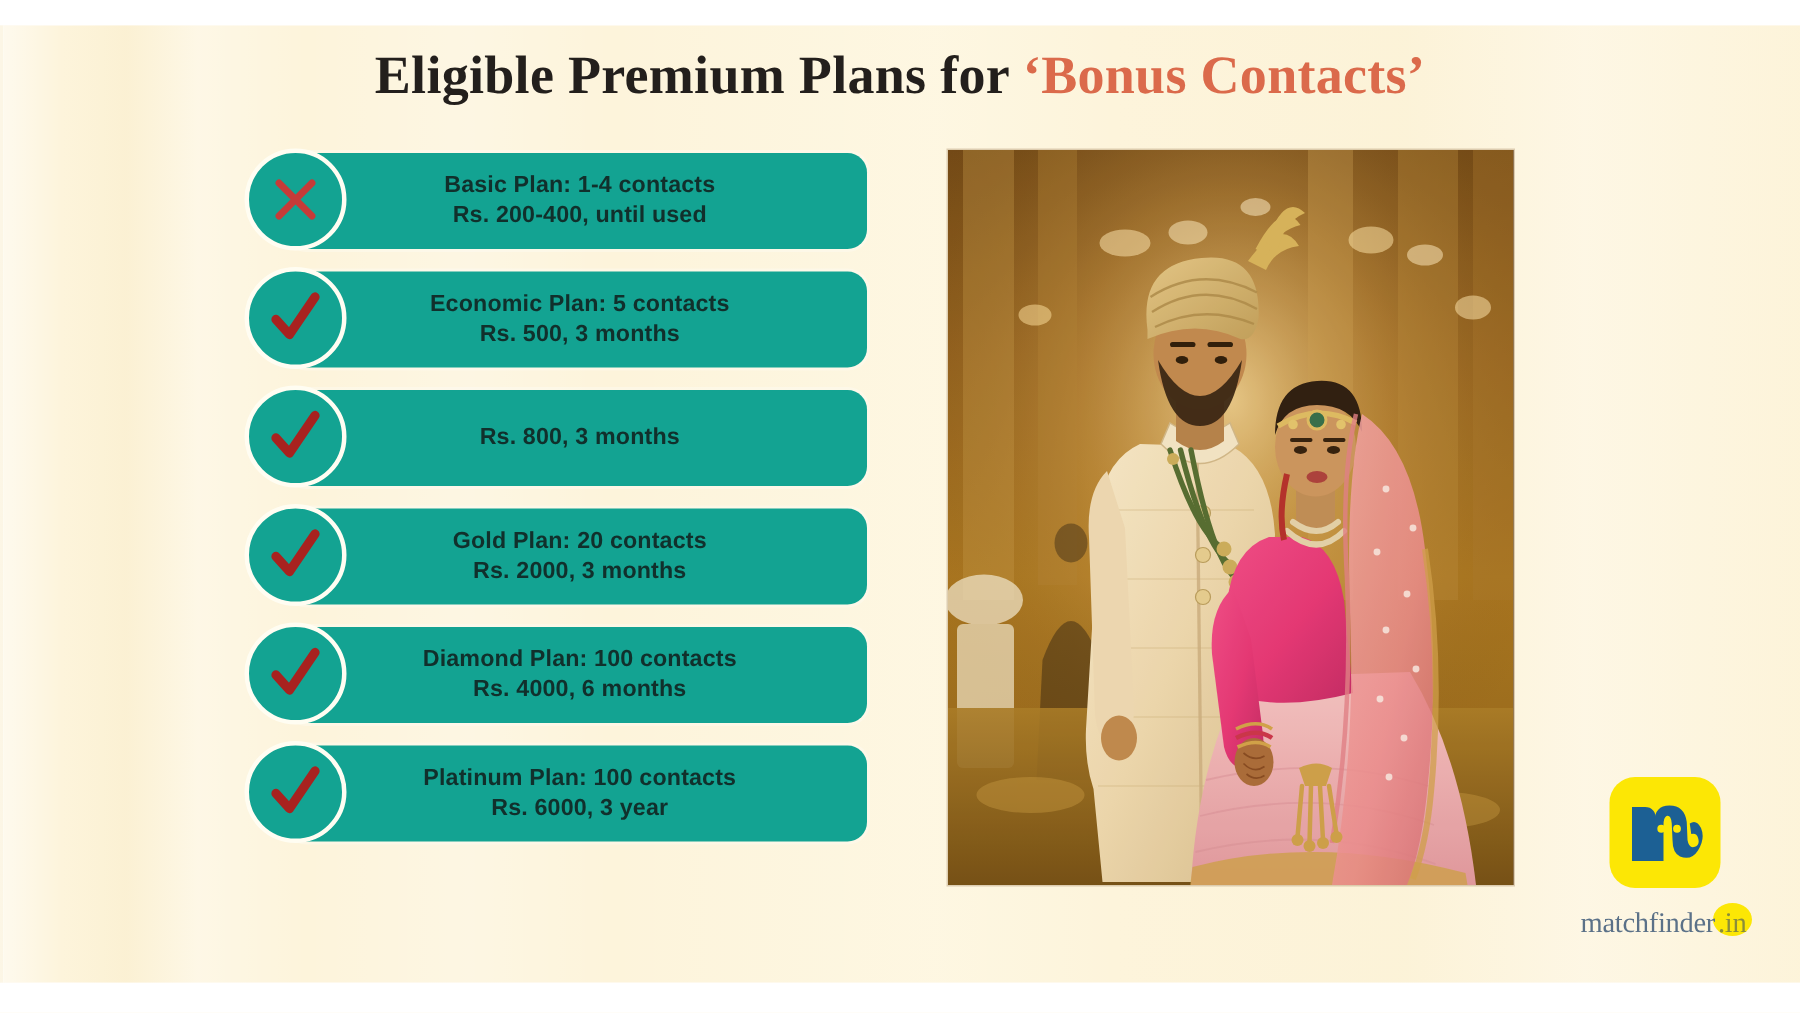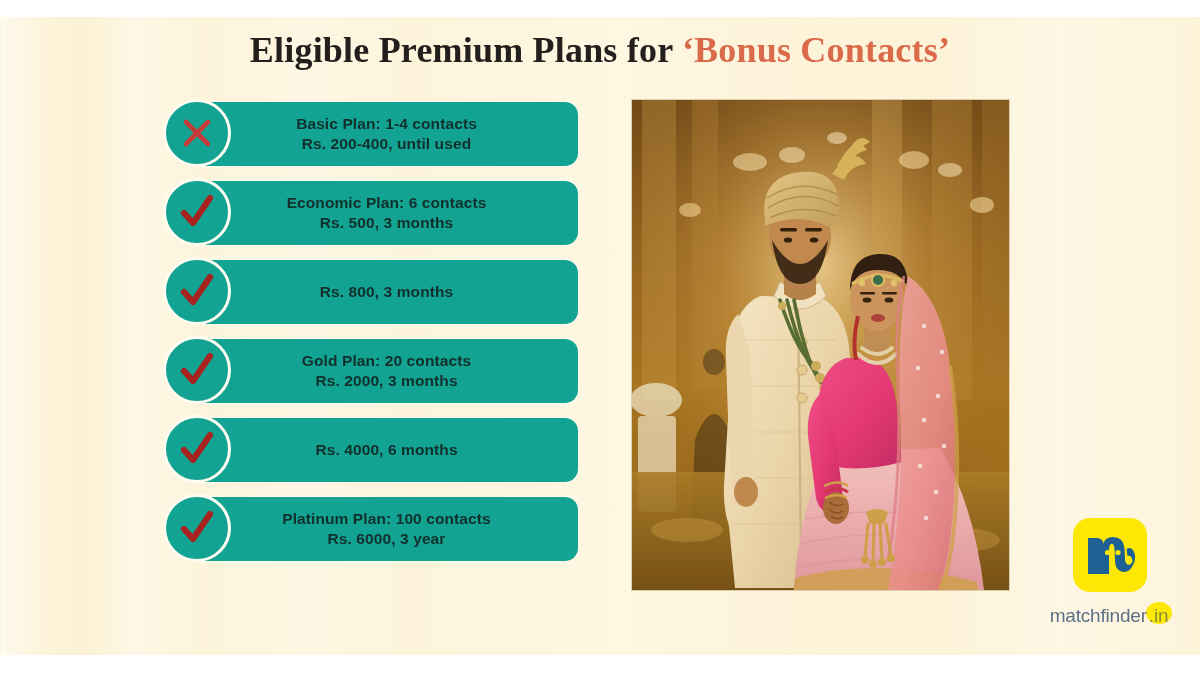--- a/index.html
+++ b/index.html
@@ -159,21 +159,21 @@
     background: #FCE705;
     display: flex;
     align-items: center;
     justify-content: center;
   }
   #logo-word {
     margin-top: 13px;
     font-size: 19px;
     letter-spacing: -.2px;
     color: #5B7188;
-    font-family: Liberation Sans, sans-serif;
+    font-family: Liberation Serif, serif;
     white-space: nowrap;
   }
   #logo-word .tld {
     display: inline-block;
     position: relative;
     color: #8A8D3A;
     padding: 0 2px;
   }
   #logo-word .tld::before {
     content: "";
@@ -214,21 +214,21 @@
               <line x1="28" y1="6" x2="6" y2="28"></line>
             </g>
           </svg>
         </span>
       </div>
     </div>
 
     <div class="plan-row">
       <div class="plan-bar"></div>
       <div class="plan-text">
-        <span>Economic Plan: 6 contacts</span>
+        <span>Economic Plan: 5 contacts</span>
         <span>Rs. 500, 3 months</span>
       </div>
       <div class="badge">
         <span>
           <svg width="40" height="40" viewBox="0 0 40 40">
             <path d="M7 21 L16 31 L33 6" fill="none" stroke="#A8221F" stroke-width="6.2" stroke-linecap="round" stroke-linejoin="round"></path>
           </svg>
         </span>
       </div>
     </div>
@@ -258,20 +258,21 @@
           <svg width="40" height="40" viewBox="0 0 40 40">
             <path d="M7 21 L16 31 L33 6" fill="none" stroke="#A8221F" stroke-width="6.2" stroke-linecap="round" stroke-linejoin="round"></path>
           </svg>
         </span>
       </div>
     </div>
 
     <div class="plan-row">
       <div class="plan-bar"></div>
       <div class="plan-text">
+        <span>Diamond Plan: 100 contacts</span>
         <span>Rs. 4000, 6 months</span>
       </div>
       <div class="badge">
         <span>
           <svg width="40" height="40" viewBox="0 0 40 40">
             <path d="M7 21 L16 31 L33 6" fill="none" stroke="#A8221F" stroke-width="6.2" stroke-linecap="round" stroke-linejoin="round"></path>
           </svg>
         </span>
       </div>
     </div>

